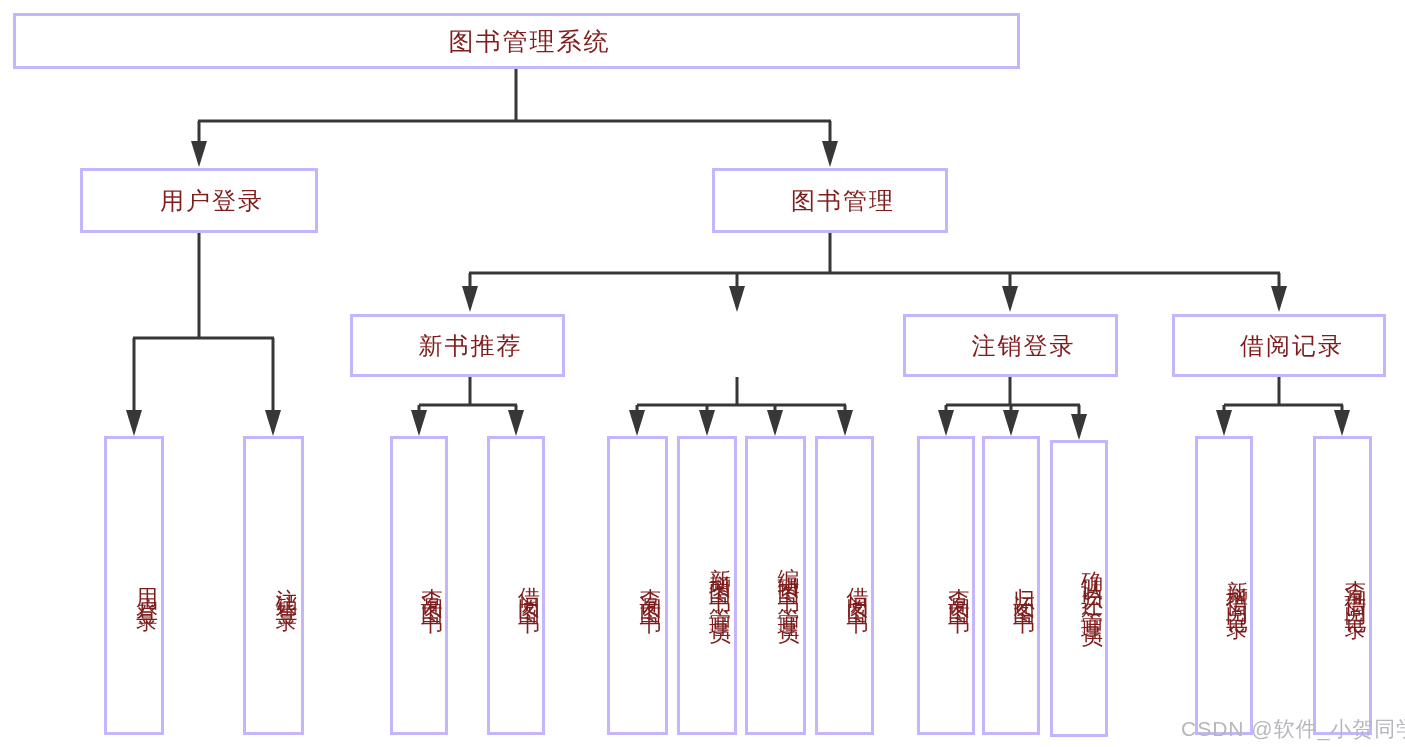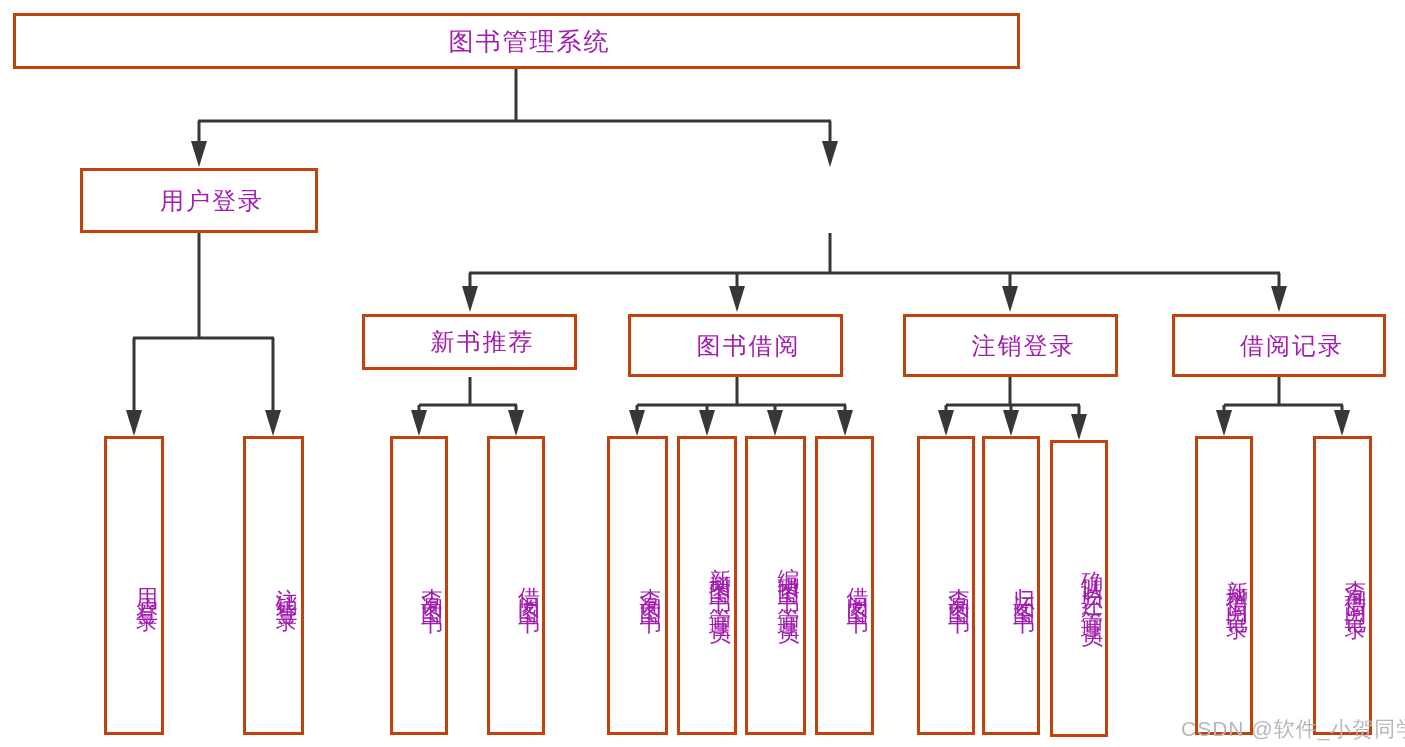--- a/index.html
+++ b/index.html
@@ -19,26 +19,26 @@
     position: absolute;
     left: 0;
     top: 0;
     z-index: 0;
     pointer-events: none;
   }
   .hnode, .vnode {
     position: absolute;
     box-sizing: border-box;
     background: #ffffff;
-    border: 3px solid #c2410c;
+    border: 3px solid #c4b5fd;
     display: flex;
     align-items: center;
     justify-content: center;
     z-index: 1;
-    color: #a21caf;
+    color: #7f1d1d;
     padding-left: 26px;
   }
   .hnode {
     font-size: 24px;
     letter-spacing: 2px;
     white-space: nowrap;
   }
   .root-node {
     font-size: 25px;
   }
@@ -99,26 +99,26 @@
     </g>
   </svg>
 
   <div class="hnode root-node" style="left:13px;top:13px;width:1007px;height:56px">
     <span>图书管理系统</span>
   </div>
 
   <div class="hnode" style="left:80px;top:168px;width:238px;height:65px">
     <span>用户登录</span>
   </div>
+  <div class="hnode" style="left:712px;top:168px;width:236px;height:65px">
+    <span>图书管理</span>
+  </div>
 
-  <div class="hnode" style="left:362px;top:314px;width:215px;height:56px">
+  <div class="hnode" style="left:350px;top:314px;width:215px;height:63px">
     <span>新书推荐</span>
-  </div>
-  <div class="hnode" style="left:628px;top:314px;width:215px;height:63px">
-    <span>图书借阅</span>
   </div>
   <div class="hnode" style="left:903px;top:314px;width:215px;height:63px">
     <span>注销登录</span>
   </div>
   <div class="hnode" style="left:1172px;top:314px;width:214px;height:63px">
     <span>借阅记录</span>
   </div>
 
   <div class="vnode" style="left:104px;top:436px;width:60px;height:299px">
     <span>用户登录</span>

